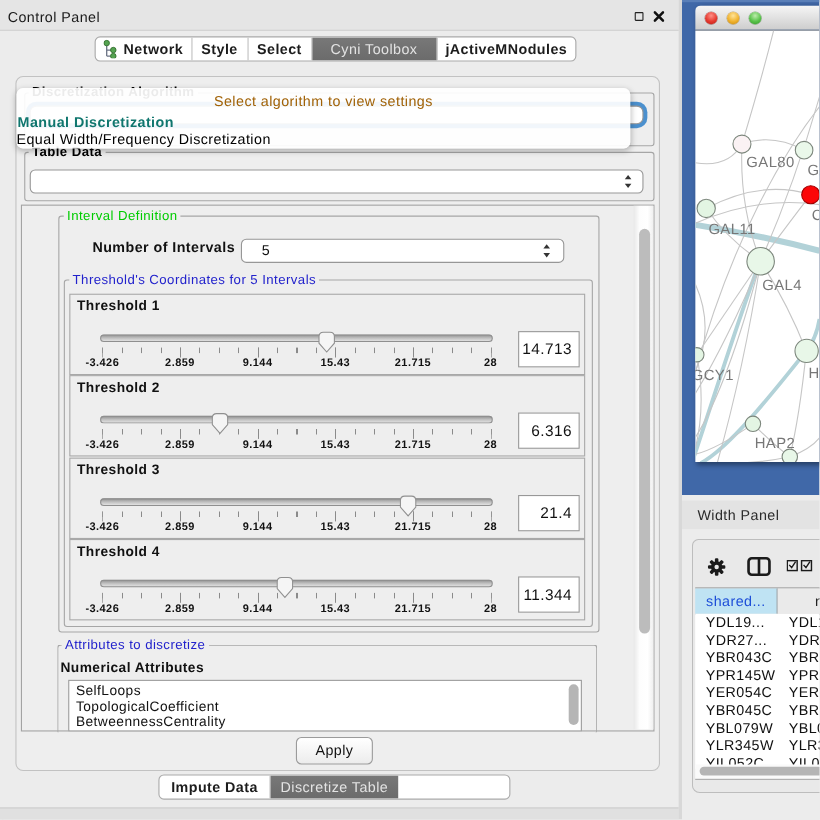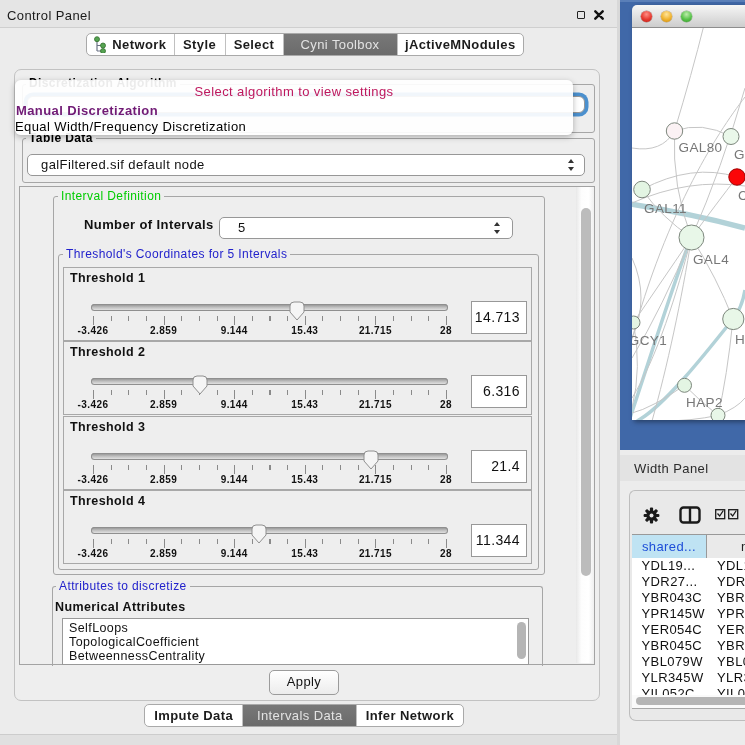--- a/index.html
+++ b/index.html
@@ -58,21 +58,20 @@
 
 <div class="abs" style="left:14px;top:69px;width:584px;height:630px;background:#eeeeee;border:1px solid #c2c2c2;border-radius:7px;"></div>
 
 <div class="gb" style="left:22px;top:84px;width:571px;height:47px;"></div>
 <div class="gbl" style="left:26px;top:77px;font-weight:bold;">Discretization Algorithm</div>
 <div class="combo" style="left:27px;top:96px;width:558px;height:17px;box-shadow:0 0 0 3.5px #4b90ce;border-radius:6px;"></div>
 
 <div class="gb" style="left:22px;top:138px;width:571px;height:43px;"></div>
 <div class="gbl" style="left:26px;top:132px;font-weight:bold;">Table Data</div>
 <div class="combo" style="left:27px;top:154px;width:558px;height:22px;line-height:20px;">
- <span style="padding-left:13px;">galFiltered.sif default node</span>
  <i class="car caru" style="right:10px;top:4px;"></i><i class="car card" style="right:10px;top:12px;"></i>
 </div>
 
 <div class="abs" style="left:19px;top:186px;width:574px;height:477px;border:1px solid #a3a3a3;background:#eeeeee;"></div>
 
 <div class="abs" style="left:576px;top:187px;width:18px;height:476px;background:linear-gradient(90deg,#e8e8e8,#fdfdfd 30%,#ffffff 70%,#efefef);"></div>
 <div class="abs" style="left:581px;top:208px;width:10px;height:368px;background:#bcbcbc;border-radius:5px;"></div>
 
 <div class="gb" style="left:53px;top:196px;width:490px;height:377px;"></div>
 <div class="gbl" style="left:58px;top:190px;color:#00cc00;">Interval Definition</div>
@@ -159,28 +158,27 @@
 <div class="abs" style="left:55px;top:600px;font-size:12.5px;font-weight:bold;color:#111;">Numerical Attributes</div>
 <div class="abs" style="left:62px;top:618px;width:465px;height:45px;background:#fff;border:1px solid #999;overflow:hidden;">
  <div style="padding-left:6px;font-size:12.5px;line-height:13.8px;padding-top:3px;color:#111;">SelfLoops<br>TopologicalCoefficient<br>BetweennessCentrality</div>
  <div class="abs" style="right:2px;top:3px;width:9px;height:37px;background:#b5b5b5;border-radius:5px;"></div>
 </div>
 
 <div class="abs" style="left:269px;top:670px;width:68px;height:23px;background:linear-gradient(#ffffff,#ececec);border:1px solid #9b9b9b;border-radius:5px;text-align:center;line-height:22px;font-size:13px;color:#111;">Apply</div>
 
 <div class="seg" style="left:144px;top:704px;width:319.5px;font-weight:bold;">
  <div style="width:100px;">Impute Data</div>
- <div class="sel" style="width:116px;font-weight:normal;">Intervals Data</div>
- <div style="width:108px;">Infer Network</div>
+ <div class="sel" style="width:116px;font-weight:normal;">Discretize Table</div>
 </div>
 <div class="abs" style="left:0;top:734px;width:617px;height:11px;background:#e0e0e0;border-top:1px solid #cccccc;"></div>
 
 <div class="abs" style="left:15px;top:80px;width:558px;height:55px;background:rgba(255,255,255,0.92);border-radius:6px;box-shadow:0 2px 6px rgba(0,0,0,0.28);"></div>
-<div class="abs" style="left:15px;top:84px;width:558px;text-align:center;font-size:13px;color:#be185d;">Select algorithm to view settings</div>
-<div class="abs" style="left:16px;top:103px;font-size:13px;font-weight:bold;color:#701a75;">Manual Discretization</div>
+<div class="abs" style="left:15px;top:84px;width:558px;text-align:center;font-size:13px;color:#a16207;">Select algorithm to view settings</div>
+<div class="abs" style="left:16px;top:103px;font-size:13px;font-weight:bold;color:#0f766e;">Manual Discretization</div>
 <div class="abs" style="left:15px;top:119px;font-size:13px;color:#000;">Equal Width/Frequency Discretization</div>
 
 <div class="abs" style="left:617px;top:0;width:3px;height:745px;background:#d8d8d8;"></div>
 <div class="abs" style="left:620px;top:0;width:125px;height:450px;background:#4068a8;"></div>
 <div class="abs" style="left:620px;top:0;width:125px;height:2px;background:#5a7fb8;"></div>
 
 <div class="abs" style="left:632px;top:5px;width:113px;height:415px;border-radius:5px 0 0 0;overflow:hidden;box-shadow:2px 2px 5px rgba(0,0,0,0.4);">
  <div style="height:22px;background:linear-gradient(#f6f6f6,#cdcdcd);border-bottom:1px solid #8e8e8e;position:relative;">
   <div style="position:absolute;left:9px;top:5.5px;width:11px;height:11px;border-radius:50%;background:radial-gradient(circle at 50% 30%,#ff8f86 0%,#e63a30 55%,#b91d15 100%);box-shadow:0 0 0 0.5px rgba(120,30,25,.55);"></div>
   <div style="position:absolute;left:29px;top:5.5px;width:11px;height:11px;border-radius:50%;background:radial-gradient(circle at 50% 30%,#ffe49a 0%,#f0b32f 55%,#c8890f 100%);box-shadow:0 0 0 0.5px rgba(150,100,10,.5);"></div>

